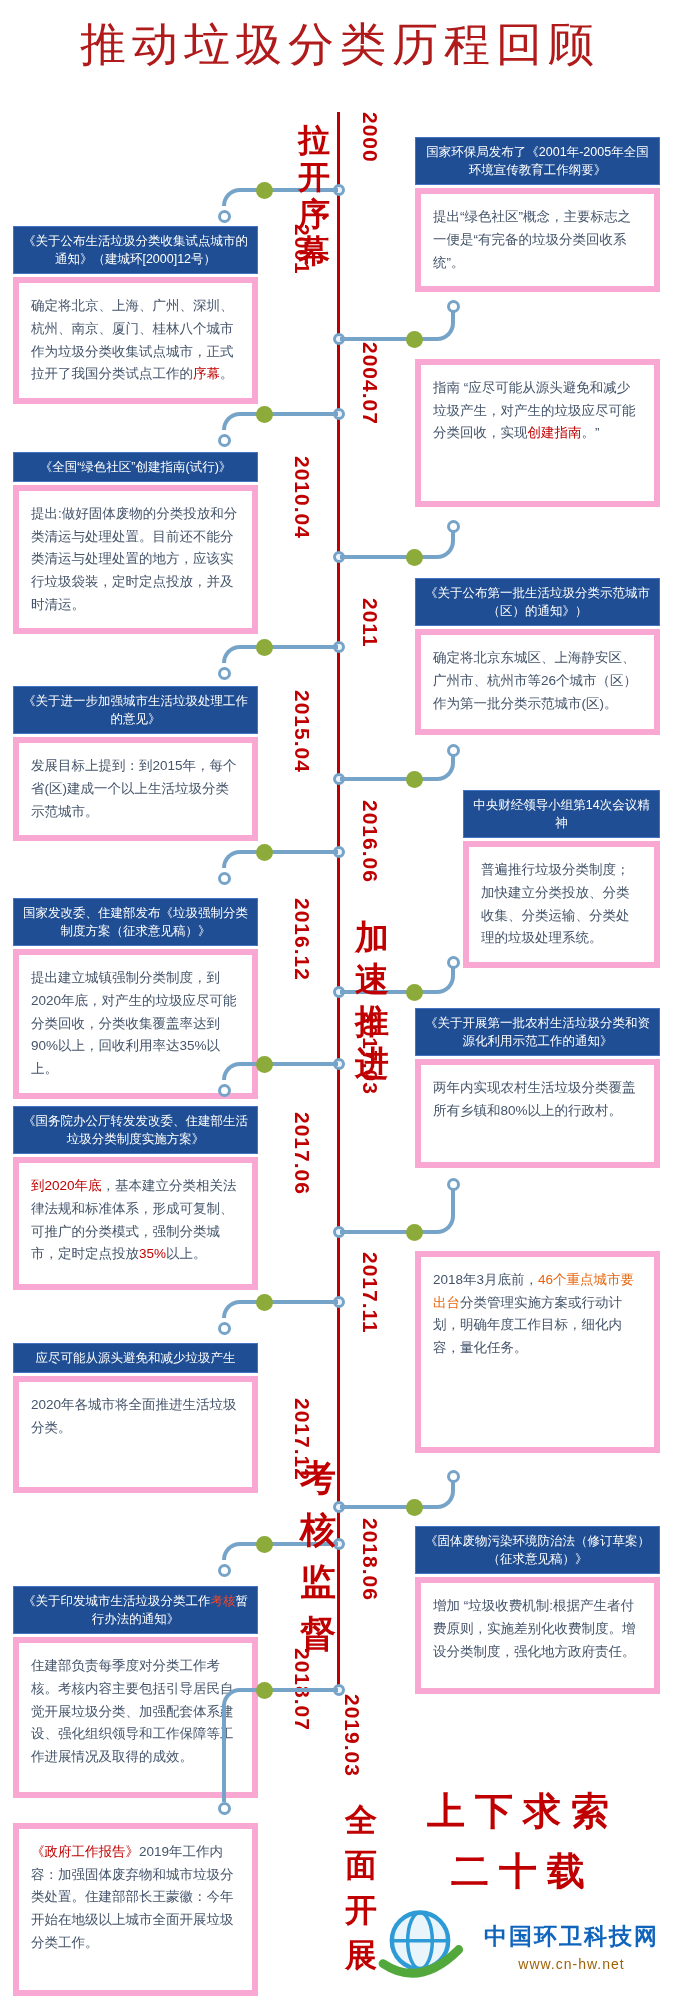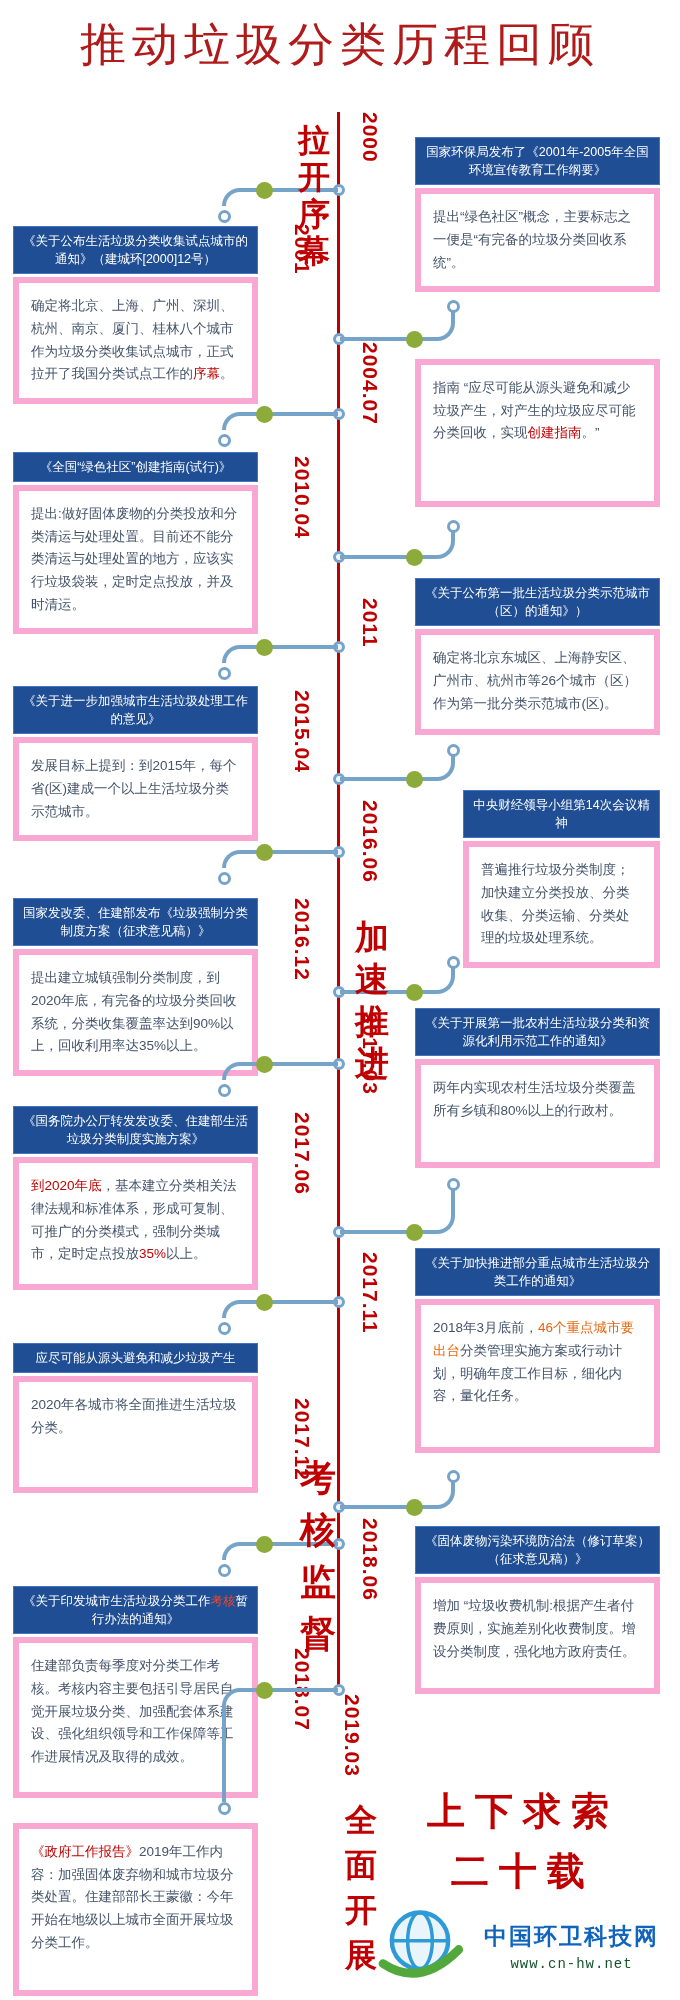--- a/index.html
+++ b/index.html
@@ -27,21 +27,21 @@
   .ebody{border:6px solid #f9a8d4;background:#ffffff;margin-top:3px;flex:1;
          color:#44546a;font-size:13.5px;line-height:1.68;padding:12px 12px;}
   .c-red{color:#c00000;}
   .c-orange{color:#e8650c;}
   .c-hred{color:#e8492e;}
   .motto{position:absolute;width:270px;text-align:center;color:#c00000;font-weight:bold;
          font-family:"DejaVu Serif","Liberation Serif",serif;font-size:38px;letter-spacing:10px;white-space:nowrap;}
   .logo{position:absolute;display:flex;align-items:center;}
   .logo-txt{margin-left:20px;text-align:center;}
   .logo-name{color:#1064bc;font-weight:bold;font-size:23px;letter-spacing:2px;}
-  .logo-url{color:#14532d;font-size:14px;margin-top:4px;letter-spacing:1px;font-family:Liberation Mono, monospace;}
+  .logo-url{color:#a16207;font-size:14px;margin-top:4px;letter-spacing:1px;}
 </style>
 </head>
 <body>
 
 <div id="canvas">
   <div class="page-title">推动垃圾分类历程回顾</div>
 
   <div class="tl-line" style="left:337px;top:112px;width:3px;height:1582px;"></div>
 
   <div id="tl">
@@ -113,21 +113,21 @@
         <div class="ebody"><span>普遍推行垃圾分类制度；加快建立分类投放、分类收集、分类运输、分类处理的垃圾处理系统。</span></div>
       </div>
       <div class="node" style="left: 333px; top: 846px;"></div>
       <div class="hconn" style="left: 240px; top: 850px; width: 98px;"></div>
       <div class="gdot" style="left: 256px; top: 843.5px;"></div>
       <div class="curve-l" style="left: 222px; top: 850px;"></div>
       <div class="ring" style="left: 218px; top: 872px;"></div>
       <div class="year" style="left: 314px; top: 898px;">2016.12</div>
       <div class="ebox" style="left: 13px; top: 898px; height: 150px;">
         <div class="ehead"><span>国家发改委、住建部发布《垃圾强制分类制度方案（征求意见稿）》</span></div>
-        <div class="ebody"><span>提出建立城镇强制分类制度，到2020年底，有完备的垃圾分类回收系统，分类收集覆盖率达到90%以上，回收利用率达35%以上。</span></div>
+        <div class="ebody"><span>提出建立城镇强制分类制度，到2020年底，对产生的垃圾应尽可能分类回收，分类收集覆盖率达到90%以上，回收利用率达35%以上。</span></div>
       </div>
       <div class="node" style="left: 333px; top: 986px;"></div>
       <div class="hconn" style="left: 340px; top: 990px; width: 97px;"></div>
       <div class="gdot" style="left: 406px; top: 983.5px;"></div>
       <div class="curve-r" style="left: 437px; top: 976px;"></div>
       <div class="vconn" style="left: 451px; top: 966px; height: 10px;"></div>
       <div class="ring" style="left: 447px; top: 956px;"></div>
       <div class="year" style="left: 382px; top: 1012px;">2017.03</div>
       <div class="ebox" style="left: 415px; top: 1008px; height: 160px;">
         <div class="ehead"><span>《关于开展第一批农村生活垃圾分类和资源化利用示范工作的通知》</span></div>
@@ -144,21 +144,20 @@
         <div class="ebody"><span class="c-red">到2020年底</span><span>，基本建立分类相关法律法规和标准体系，形成可复制、可推广的分类模式，强制分类城市，定时定点投放</span><span class="c-red">35%</span><span>以上。</span></div>
       </div>
       <div class="node" style="left: 333px; top: 1226px;"></div>
       <div class="hconn" style="left: 340px; top: 1230px; width: 97px;"></div>
       <div class="gdot" style="left: 406px; top: 1223.5px;"></div>
       <div class="curve-r" style="left: 437px; top: 1216px;"></div>
       <div class="vconn" style="left: 451px; top: 1188px; height: 28px;"></div>
       <div class="ring" style="left: 447px; top: 1178px;"></div>
       <div class="year" style="left: 382px; top: 1252px;">2017.11</div>
       <div class="ebox" style="left: 415px; top: 1248px; height: 205px;">
-        <div class="ehead"><span>《关于加快推进部分重点城市生活垃圾分类工作的通知》</span></div>
         <div class="ebody"><span>2018年3月底前，</span><span class="c-orange">46个重点城市要出台</span><span>分类管理实施方案或行动计划，明确年度工作目标，细化内容，量化任务。</span></div>
       </div>
       <div class="node" style="left: 333px; top: 1296px;"></div>
       <div class="hconn" style="left: 240px; top: 1300px; width: 98px;"></div>
       <div class="gdot" style="left: 256px; top: 1293.5px;"></div>
       <div class="curve-l" style="left: 222px; top: 1300px;"></div>
       <div class="ring" style="left: 218px; top: 1322px;"></div>
       <div class="year" style="left: 314px; top: 1398px;">2017.12</div>
       <div class="ebox" style="left: 13px; top: 1343px; height: 150px;">
         <div class="ehead"><span>应尽可能从源头避免和减少垃圾产生</span></div>

